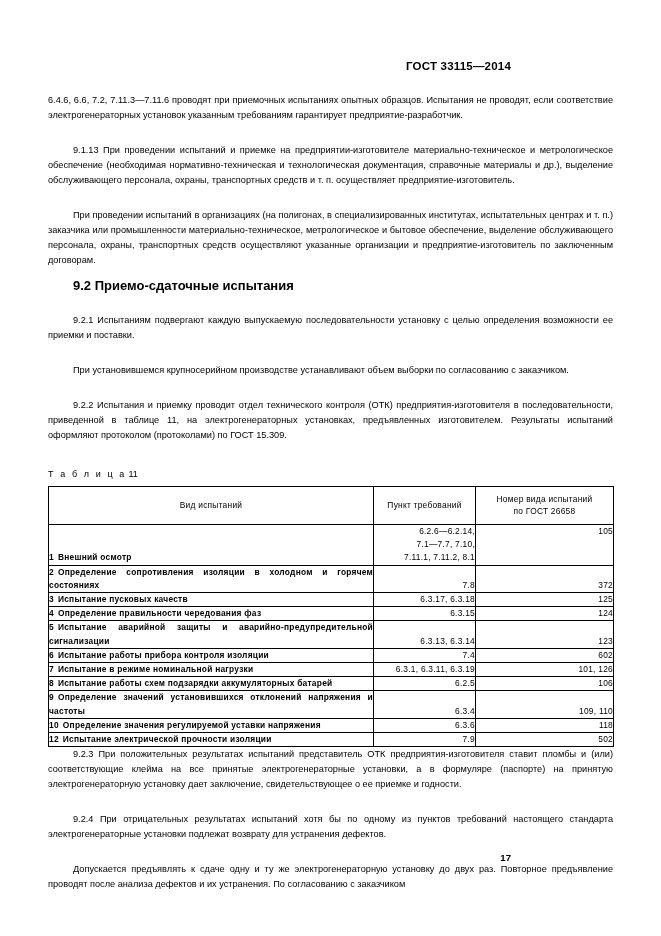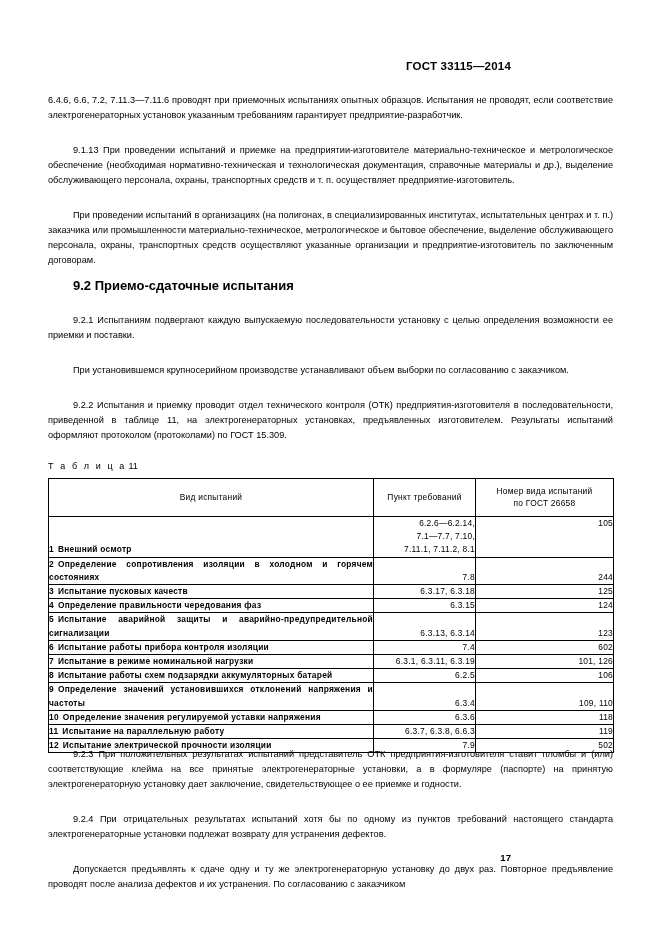--- a/index.html
+++ b/index.html
@@ -57,21 +57,21 @@
   h3.section-head {
     margin: 11px 0 4px 0;
     font-size: 13px;
     font-weight: bold;
     text-indent: 25px;
     line-height: 14px;
   }
 
   
   .table-caption {
-    margin: 18px 0 7px 0;
+    margin: 26px 0 7px 0;
     font-size: 9px;
     letter-spacing: 2.1px;
   }
   .table-caption .num {
     letter-spacing: 0;
     padding-left: 2px;
   }
 
   
   table.gost {
@@ -196,21 +196,21 @@
             <span>7.11.1, 7.11.2, 8.1</span>
           </td>
           <td class="val multiline">105</td>
         </tr>
 
         <tr>
           <td class="name">
             <span class="num-lbl">2</span><span>Определение сопротивления изоляции в холодном и горячем состояниях</span>
           </td>
           <td class="val">7.8</td>
-          <td class="val">244</td>
+          <td class="val">372</td>
         </tr>
 
         <tr>
           <td class="name">
             <span class="num-lbl">3</span><span>Испытание пусковых качеств</span>
           </td>
           <td class="val">6.3.17, 6.3.18</td>
           <td class="val">125</td>
         </tr>
 
@@ -263,27 +263,20 @@
         </tr>
 
         <tr>
           <td class="name">
             <span class="num-lbl">10</span><span>Определение значения регулируемой уставки напряжения</span>
           </td>
           <td class="val">6.3.6</td>
           <td class="val">118</td>
         </tr>
 
-        <tr>
-          <td class="name">
-            <span class="num-lbl">11</span><span>Испытание на параллельную работу</span>
-          </td>
-          <td class="val">6.3.7, 6.3.8, 6.6.3</td>
-          <td class="val">119</td>
-        </tr>
 
         <tr>
           <td class="name">
             <span class="num-lbl">12</span><span>Испытание электрической прочности изоляции</span>
           </td>
           <td class="val">7.9</td>
           <td class="val">502</td>
         </tr>
 
 

